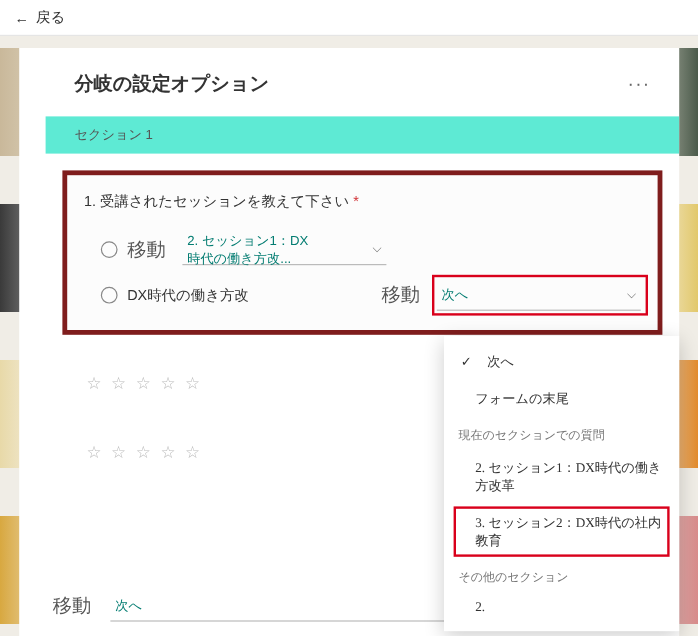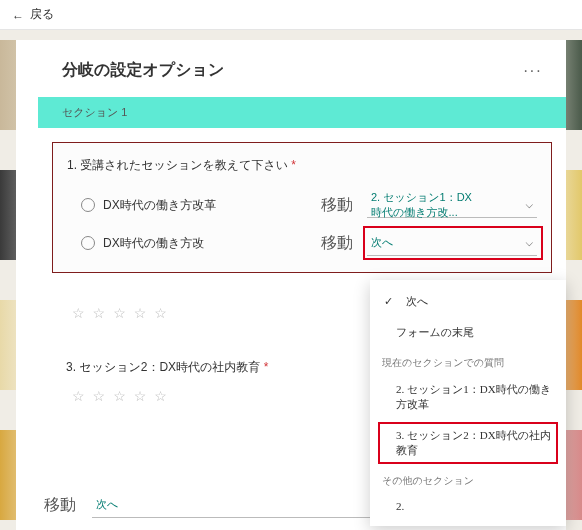--- a/index.html
+++ b/index.html
@@ -15,21 +15,21 @@
 
 .panel { position: absolute; top: 40px; left: 16px; right: 16px; bottom: 0; background: #fff; overflow: hidden; padding-left: 22px; }
 
 .phead { display: flex; justify-content: space-between; align-items: center; padding: 20px 24px 16px; }
 .ptitle { font-size: 16px; font-weight: 600; color: #333; }
 .more { font-size: 16px; color: #666; cursor: pointer; letter-spacing: 1px; }
 
 .secbar { background: #5eead4; padding: 8px 24px; font-size: 11px; color: #555; }
 
 .qcard { margin: 14px 14px 0; padding: 14px 14px 10px; background: #fff; }
-.q1card { background: #fcfcfc; border: 1px solid #7f1d1d; }
+.q1card { background: #fcfcfc; border: 4px solid #7f1d1d; }
 .qtitle { font-size: 12px; color: #333; margin-bottom: 12px; }
 .req { color: #d13438; }
 .optrow { display: flex; align-items: center; gap: 8px; padding: 6px 0; }
 .radio { width: 14px; height: 14px; border: 1px solid #888; border-radius: 50%; flex: 0 0 auto; margin-left: 14px; }
 .optlabel { flex: 1; font-size: 12px; color: #333; }
 .golabel { font-size: 16px; color: #555; margin-right: 6px; }
 .dd { position: relative; width: 170px; height: 26px; border-bottom: 1px solid #bbb; display: flex; align-items: center; justify-content: space-between; padding: 0 4px; font-size: 11px; cursor: pointer; gap: 48px; }
 .dd.teal { color: #037c71; }
 .dd .chev { color: #666; font-size: 10px; }
 .ddwrap { position: relative; }
@@ -72,21 +72,20 @@
   </div>
   <div class="secbar">セクション 1</div>
 
   <div class="qcard q1card">
     <div class="qtitle">
       <span>1. 受講されたセッションを教えて下さい</span> <span class="req">*</span>
     </div>
 
     <div class="optrow">
       <div class="radio"></div>
-      <div class="optlabel">DX時代の働き方改革</div>
       <div class="golabel">移動</div>
       <div class="dd teal">
         <span>2. セッション1：DX時代の働き方改...</span>
         <span class="chev">⌵</span>
       </div>
     </div>
 
     <div class="optrow">
       <div class="radio"></div>
       <div class="optlabel">DX時代の働き方改</div>
@@ -105,23 +104,20 @@
     <div class="stars">
       <span class="star">☆</span>
       <span class="star">☆</span>
       <span class="star">☆</span>
       <span class="star">☆</span>
       <span class="star">☆</span>
     </div>
   </div>
 
   <div class="qcard">
-    <div class="qtitle">
-      <span>3. セッション2：DX時代の社内教育</span> <span class="req">*</span>
-    </div>
     <div class="stars">
       <span class="star">☆</span>
       <span class="star">☆</span>
       <span class="star">☆</span>
       <span class="star">☆</span>
       <span class="star">☆</span>
     </div>
   </div>
 
   <div class="bottom">

